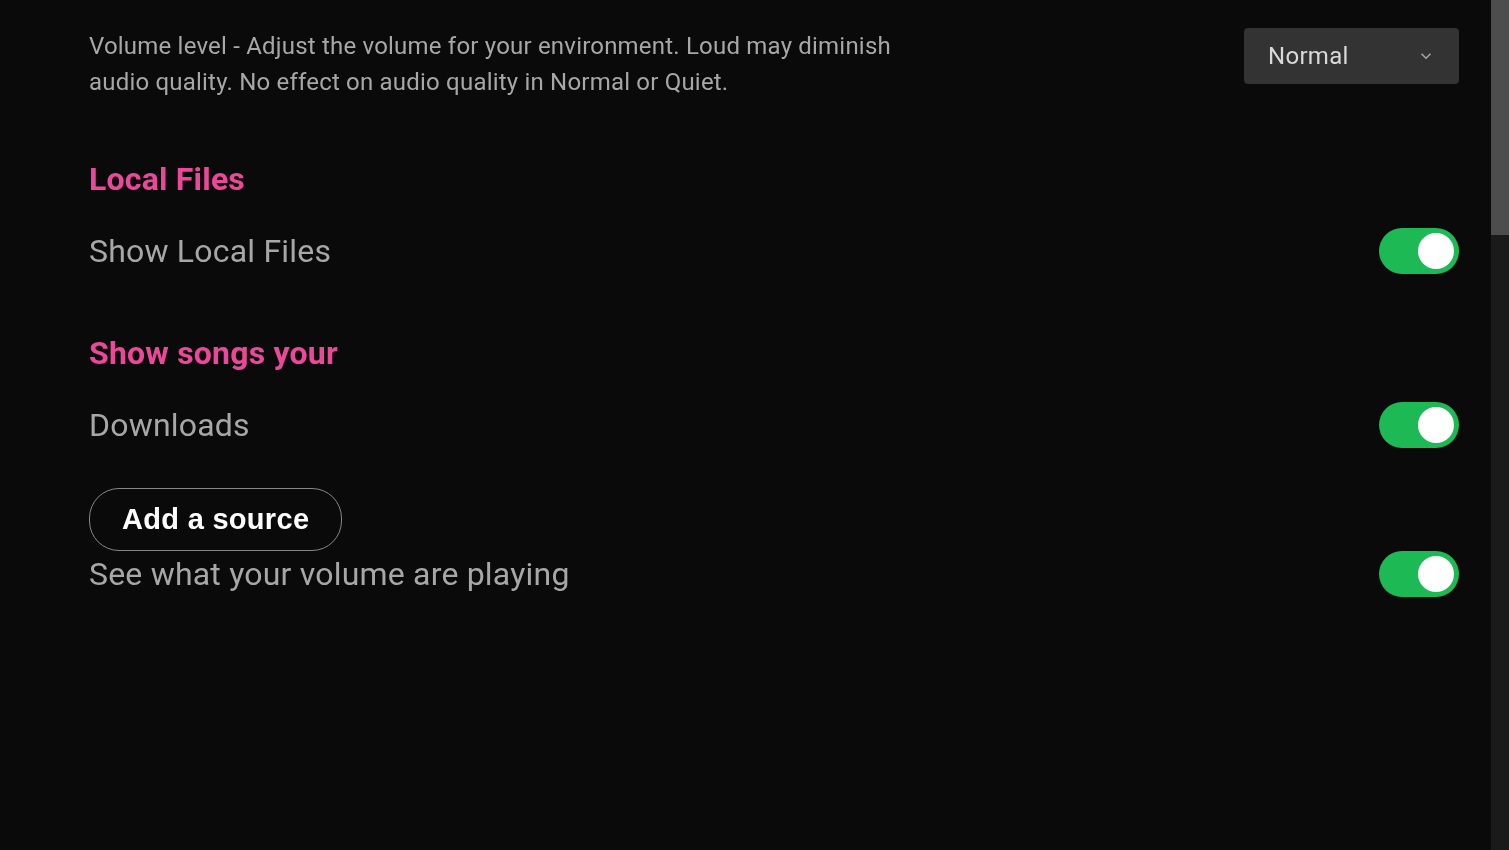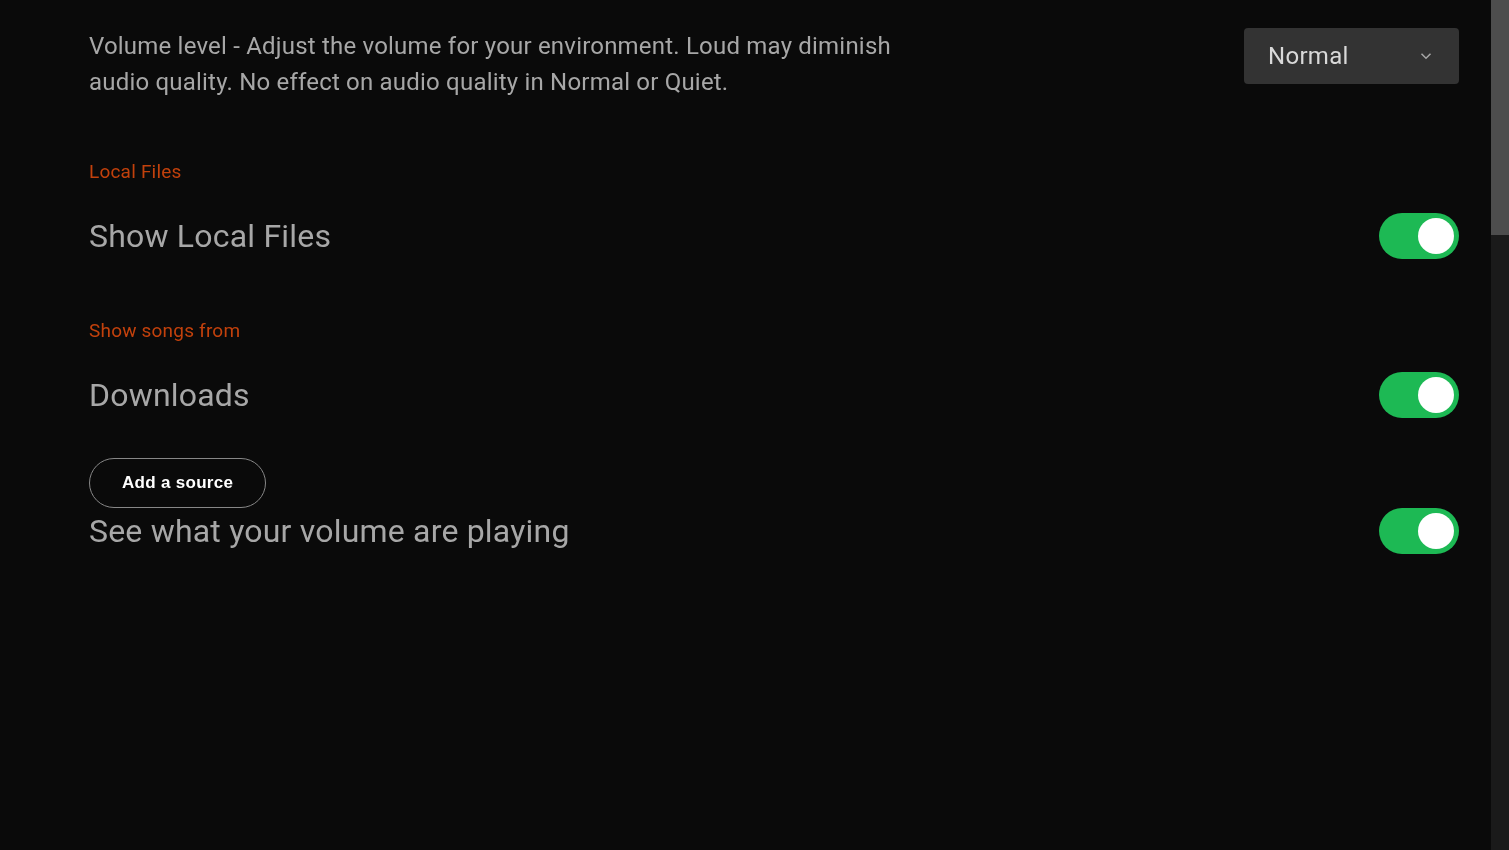--- a/index.html
+++ b/index.html
@@ -28,23 +28,23 @@
       margin-bottom: 18px;
     }
     .setting-description {
       color: #a7a7a7;
       font-size: 24px;
       line-height: 1.5;
       max-width: 830px;
       letter-spacing: 0.2px;
     }
     .section-heading {
-      color: #c2410c;
-      font-size: 19px;
-      font-weight: 400;
+      color: #ec4899;
+      font-size: 32px;
+      font-weight: 700;
       margin-top: 60px;
       margin-bottom: 30px;
       letter-spacing: 0.2px;
     }
     .setting-label {
       color: #a7a7a7;
       font-size: 32px;
       letter-spacing: 0.2px;
     }
     .dropdown {
@@ -96,21 +96,21 @@
     }
     .toggle.off .toggle-knob {
       left: 5px;
     }
     .pill-button {
       background-color: transparent;
       border: 1px solid #878787;
       border-radius: 30px;
       padding: 14px 32px;
       color: #ffffff;
-      font-size: 17px;
+      font-size: 29px;
       font-weight: 700;
       cursor: pointer;
       letter-spacing: 0.3px;
       margin-top: 12px;
     }
     .sources-list .setting-row {
       margin-bottom: 28px;
     }
     .scrollbar {
       position: absolute;
@@ -154,21 +154,21 @@
   </div>
 
   <h2 class="section-heading">Local Files</h2>
   <div class="setting-row">
     <div class="setting-label">Show Local Files</div>
     <div class="toggle on">
       <div class="toggle-knob"></div>
     </div>
   </div>
 
-  <h2 class="section-heading">Show songs from</h2>
+  <h2 class="section-heading">Show songs your</h2>
   <div class="sources-list">
     <div class="setting-row">
       <div class="setting-label">Downloads</div>
       <div class="toggle on">
         <div class="toggle-knob"></div>
       </div>
     </div>
   </div>
   <button class="pill-button">Add a source</button>
 

